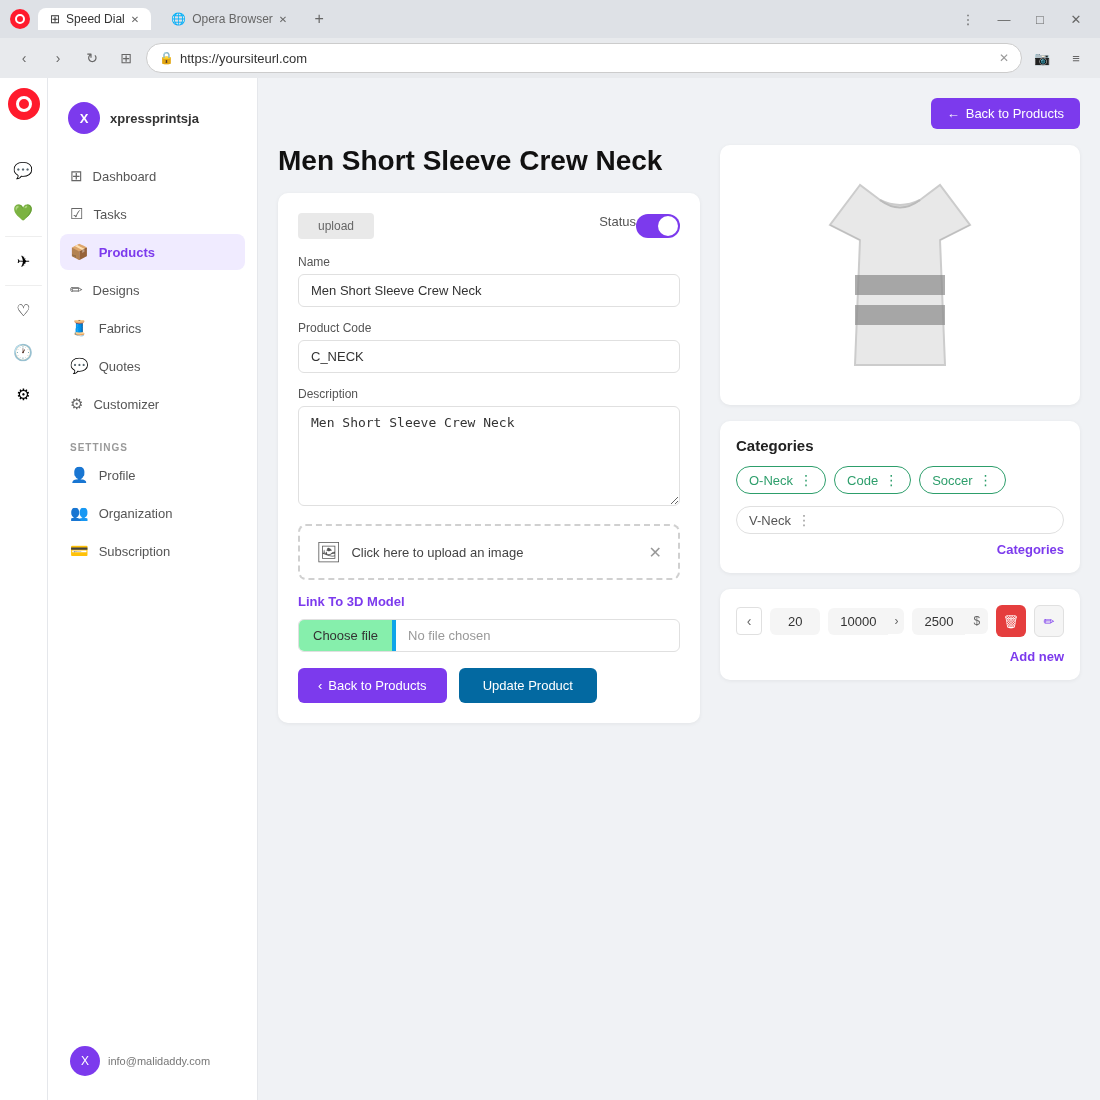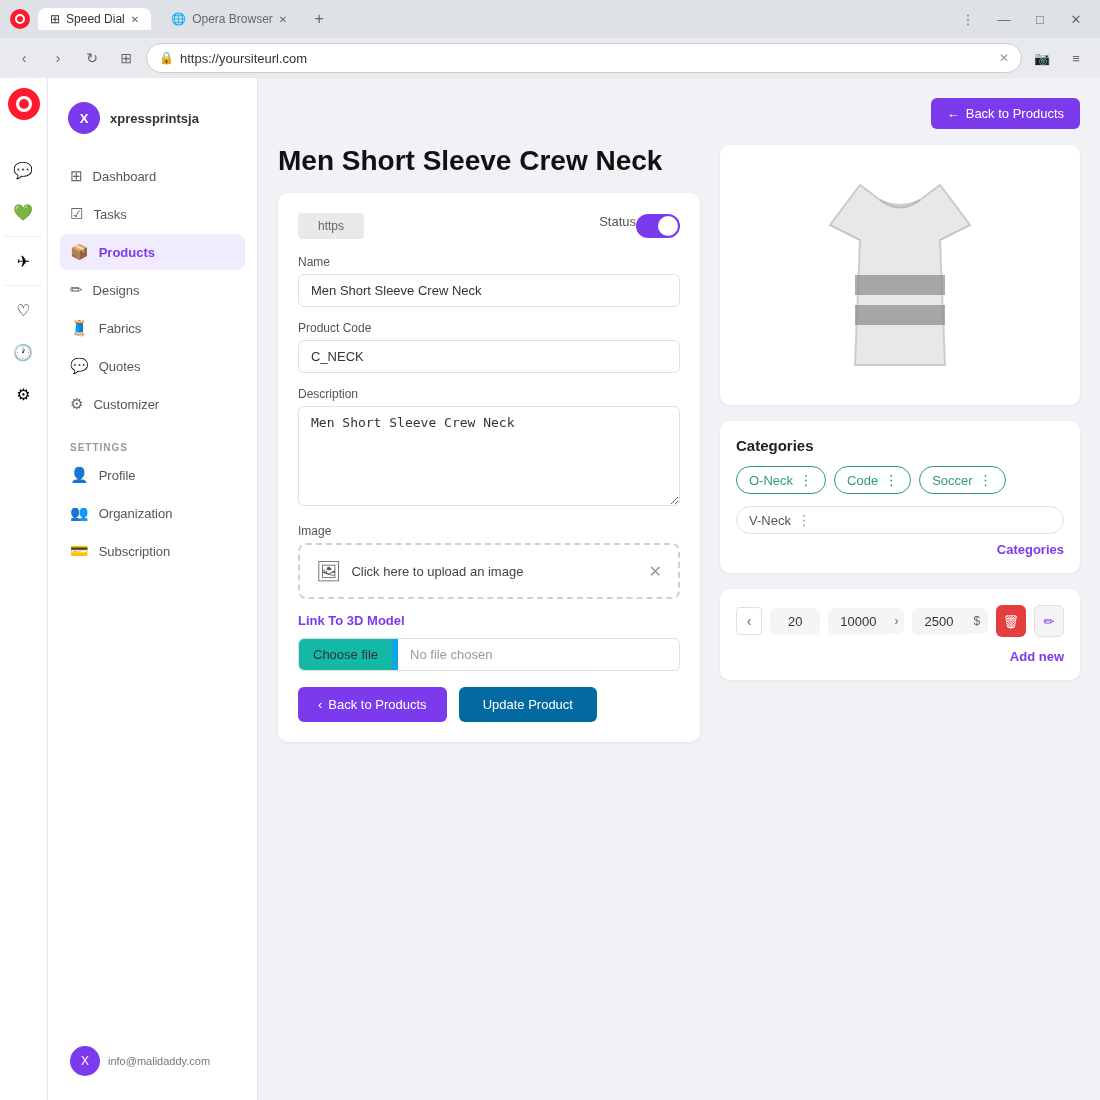--- a/index.html
+++ b/index.html
@@ -71,21 +71,21 @@
     .form-textarea { width: 100%; border: 1px solid #e0e0e0; border-radius: 6px; padding: 8px 12px; font-size: 13px; color: #333; resize: vertical; height: 100px; outline: none; }
 
     .image-upload-area { border: 2px dashed #d0d0d0; border-radius: 8px; padding: 14px 16px; display: flex; align-items: center; gap: 10px; cursor: pointer; }
     .upload-icon { font-size: 20px; color: #555; }
     .upload-text { font-size: 13px; color: #444; flex: 1; }
     .upload-clear { color: #999; cursor: pointer; font-size: 16px; }
 
     .link-3d { color: #7c3aed; font-size: 13px; font-weight: 600; cursor: pointer; margin-bottom: 10px; display: block; }
     .model-label { font-size: 12px; color: #555; margin-bottom: 5px; display: block; }
     .file-input-row { display: flex; align-items: center; border: 1px solid #e0e0e0; border-radius: 6px; overflow: hidden; }
-    .choose-file-btn { background: #14b8a6; border: none; padding: 8px 14px; font-size: 13px; color: #333; cursor: pointer; border-right: 6px solid #0ea5e9; }
+    .choose-file-btn { background: #86efac; border: none; padding: 8px 14px; font-size: 13px; color: #333; cursor: pointer; border-right: 4px solid #0ea5e9; }
     .file-name { padding: 8px 12px; font-size: 13px; color: #999; }
 
     .action-row { display: flex; gap: 12px; margin-top: 16px; }
     .back-btn { background: #7c3aed; color: white; border: none; padding: 10px 20px; border-radius: 6px; font-size: 13px; cursor: pointer; display: flex; align-items: center; gap: 6px; }
     .update-btn { background: #0369a1; color: white; border: none; padding: 10px 24px; border-radius: 6px; font-size: 13px; cursor: pointer; }
 
     
     .right-panel { display: flex; flex-direction: column; gap: 16px; }
 
     .product-image-card { background: white; border-radius: 10px; padding: 20px; box-shadow: 0 1px 4px rgba(0,0,0,0.06); display: flex; align-items: center; justify-content: center; height: 260px; }
@@ -243,21 +243,21 @@
     </div>
 
     <div class="content-grid">
 
       <div class="left-panel">
         <h1 class="page-title">Men Short Sleeve Crew Neck</h1>
 
         <div class="form-card">
 
           <div class="custom-status-row">
-            <div class="custom-tab">https</div>
+            <div class="custom-tab">upload</div>
             <div class="status-row">
               <span class="status-label">Status</span>
               <div class="toggle">
                 <div class="toggle-circle"></div>
               </div>
             </div>
           </div>
 
           <div class="form-group">
             <label class="form-label">Name</label>
@@ -268,21 +268,20 @@
             <label class="form-label">Product Code</label>
             <input class="form-input" type="text" value="C_NECK" style="">
           </div>
 
           <div class="form-group">
             <label class="form-label">Description</label>
             <textarea class="form-textarea" style="">Men Short Sleeve Crew Neck</textarea>
           </div>
 
           <div class="form-group">
-            <label class="form-label">Image</label>
             <div class="image-upload-area">
               <span class="upload-icon">🖼</span>
               <span class="upload-text">Click here to upload an image</span>
               <span class="upload-clear">✕</span>
             </div>
           </div>
 
           <a class="link-3d">Link To 3D Model</a>
 
           <div class="form-group">

